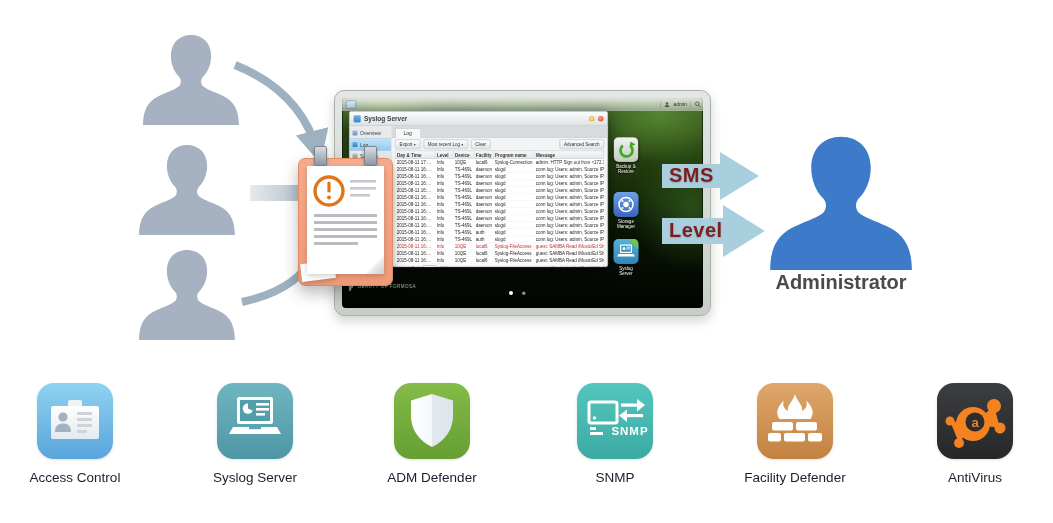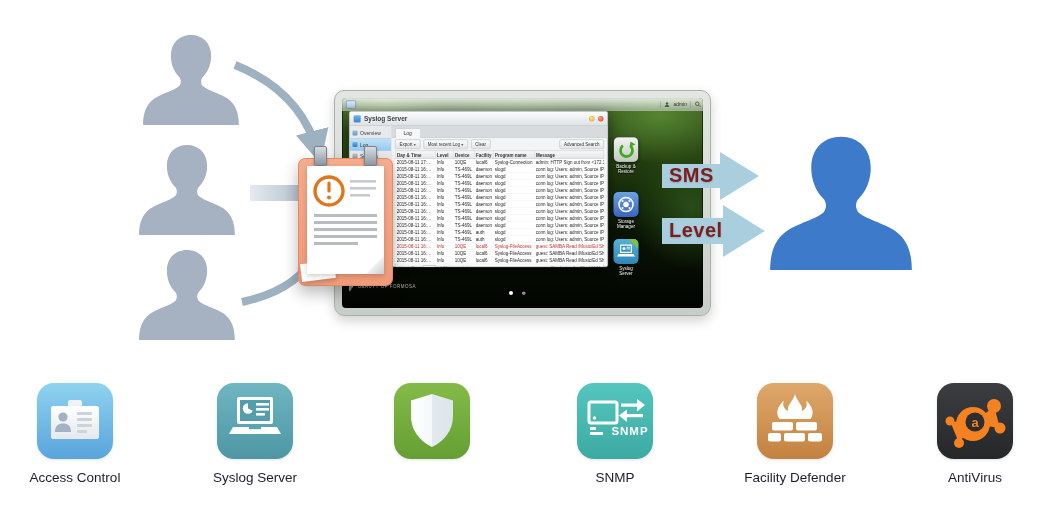--- a/index.html
+++ b/index.html
@@ -474,20 +474,21 @@
   </svg>
   <svg class="alert-arrow aa-mail" viewBox="0 0 108 56">
     <polygon points="0,15 61,15 61,2 103,28 61,54 61,41 0,41" fill="#a9cfdf"></polygon>
   </svg>
   <div class="aa-label lab-sms">SMS</div>
   <div class="aa-label lab-mail">Level</div>
 
   <svg class="admin-sil" viewBox="0 0 100 96">
     <path fill="#3d7bca" d="M50 2 C62 2 71 10 71 24 C71 32 68 40 63 45 C60 48 60 52 62 55 C66 59 74 61 82 65 C93 70 100 78 100 96 L0 96 C0 78 7 70 18 65 C26 61 34 59 38 55 C40 52 40 48 37 45 C32 40 29 32 29 24 C29 10 38 2 50 2 Z"></path>
   </svg>
+  <div class="admin-label">Administrator</div>
 
   <div class="app ap1">
     <svg width="76" height="76" viewBox="0 0 76 76">
       <rect x="31" y="17" width="14" height="10" rx="2" fill="#eef3f6"></rect>
       <rect x="14" y="23" width="48" height="33" rx="3" fill="#fff"></rect>
       <rect x="14" y="23" width="48" height="33" rx="3" fill="url(#cardg)"></rect>
       <defs>
           <linearGradient id="cardg" x1="0" y1="0" x2="0" y2="1">
         <stop offset="0" stop-color="#ffffff"></stop>
             <stop offset="1" stop-color="#e3e9ee"></stop>
@@ -561,17 +562,18 @@
         <path d="M36 41 L57 23 L63 45 Z"></path>
         <path d="M36 41 L22 60 L13 38 Z"></path>
       </g>
       <circle cx="38" cy="39" r="9.5" fill="#2b2d2f"></circle>
       <text x="38" y="43.5" text-anchor="middle" font-family="Liberation Sans, sans-serif" font-size="13" font-weight="bold" fill="#f58220">a</text>
     </svg>
   </div>
 
   <div class="app-label al1">Access Control</div>
   <div class="app-label al2">Syslog Server</div>
+  <div class="app-label al3">ADM Defender</div>
   <div class="app-label al4">SNMP</div>
   <div class="app-label al5">Facility Defender</div>
   <div class="app-label al6">AntiVirus</div>
 
 </div>
 
 </body></html>

